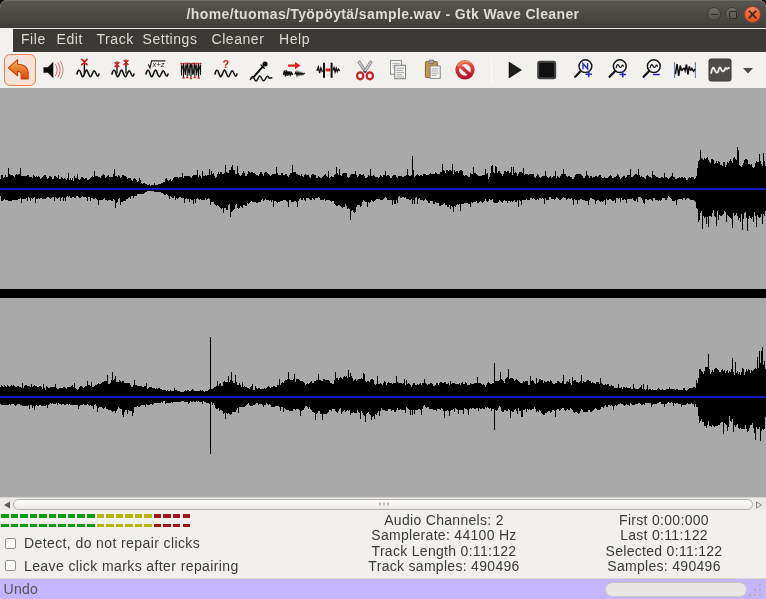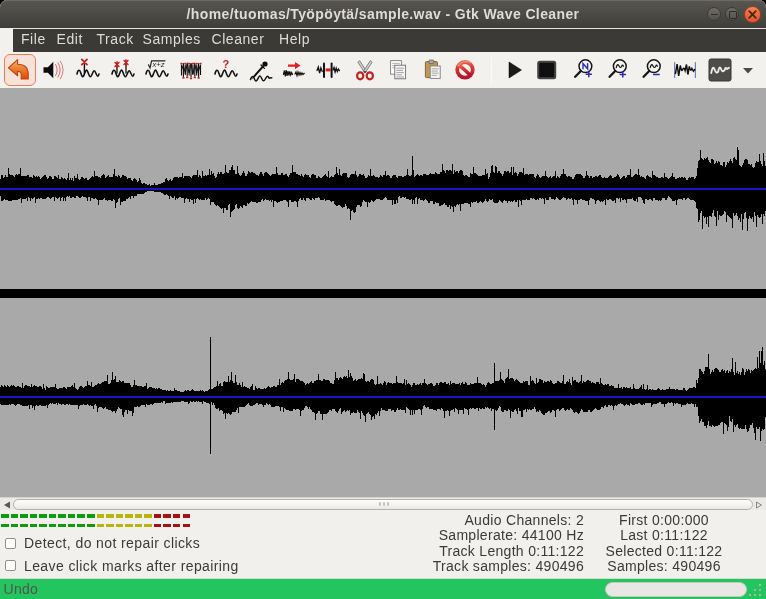--- a/index.html
+++ b/index.html
@@ -39,26 +39,26 @@
   background:#eceae6; border-top:1px solid #d5d3cf; }
 #sthumb { position:absolute; left:13px; top:0.5px; width:740px; height:11.5px;
   border:1px solid #b4b1ac; border-radius:6px;
   background:linear-gradient(#fdfdfc,#f5f4f2 55%,#eae8e5); }
 .sgrip { position:absolute; top:3.5px; width:1.5px; height:4.5px; background:#c6c3be; border-radius:1px; }
 #info { position:absolute; left:0; top:510px; width:766px; height:68px; background:#f1f0ec; }
 .dash { position:absolute; width:7.6px; height:3.8px; }
 .cb { position:absolute; left:4.5px; width:11px; height:11px; background:#fff;
   border:1px solid #94918c; border-radius:2px; }
 .cbl { position:absolute; left:24px; font-size:14px; letter-spacing:0.4px; color:#3a3a38; }
-#col1 { position:absolute; left:304px; top:3px; width:280px; text-align:right;
+#col1 { position:absolute; left:304px; top:3px; width:280px; text-align:center;
   font-size:14px; letter-spacing:0.3px; line-height:15.3px; color:#3a3a38; }
 #col2 { position:absolute; left:544px; top:3px; width:240px; text-align:center;
   font-size:14px; letter-spacing:0.3px; line-height:15.3px; color:#3a3a38; }
 #statusbar { position:absolute; left:0; top:578px; width:766px; height:21px;
-  background:#22c55e; border-top:1px solid #dbd9d4; }
+  background:#c4b5fd; border-top:1px solid #dbd9d4; }
 #undotext { position:absolute; left:3.5px; top:1.5px; font-size:14px; letter-spacing:0.3px; color:#56544f; }
 #progress { position:absolute; left:605px; top:2.5px; width:142px; height:15px;
   border:1px solid #c9c6c0; border-radius:7.5px; background:#e9e7e3; }
 </style>
 </head>
 <body>
 <div id="win">
   <div id="titlebar">
     <div id="title">/home/tuomas/Työpöytä/sample.wav - Gtk Wave Cleaner</div>
     <div class="wbtn" id="btnmin"></div>
@@ -66,21 +66,21 @@
     <div class="wbtn" id="btnclose">
       <svg width="15" height="15" style="position:absolute;left:0;top:0">
         <path d="M4.2 4.2 L10.8 10.8 M10.8 4.2 L4.2 10.8" stroke="#40291a" stroke-width="1.8" stroke-linecap="round"></path>
       </svg>
     </div>
   </div>
   <div id="menubar">
     <span class="mitem" style="left:8px">File</span>
     <span class="mitem" style="left:43.5px">Edit</span>
     <span class="mitem" style="left:83.5px">Track</span>
-    <span class="mitem" style="left:129.5px">Samples</span>
+    <span class="mitem" style="left:129.5px">Settings</span>
     <span class="mitem" style="left:198.5px">Cleaner</span>
     <span class="mitem" style="left:266px">Help</span>
   </div>
   <div id="toolbar">
     <div id="undobtn">
       <svg width="29" height="29" viewBox="0 0 24 24" style="position:absolute;left:0;top:0">
         <defs>
             <linearGradient id="og" x1="0" y1="0" x2="0" y2="1">
           <stop offset="0" stop-color="#f2b469"></stop>
               <stop offset="0.5" stop-color="#e87e2e"></stop>

